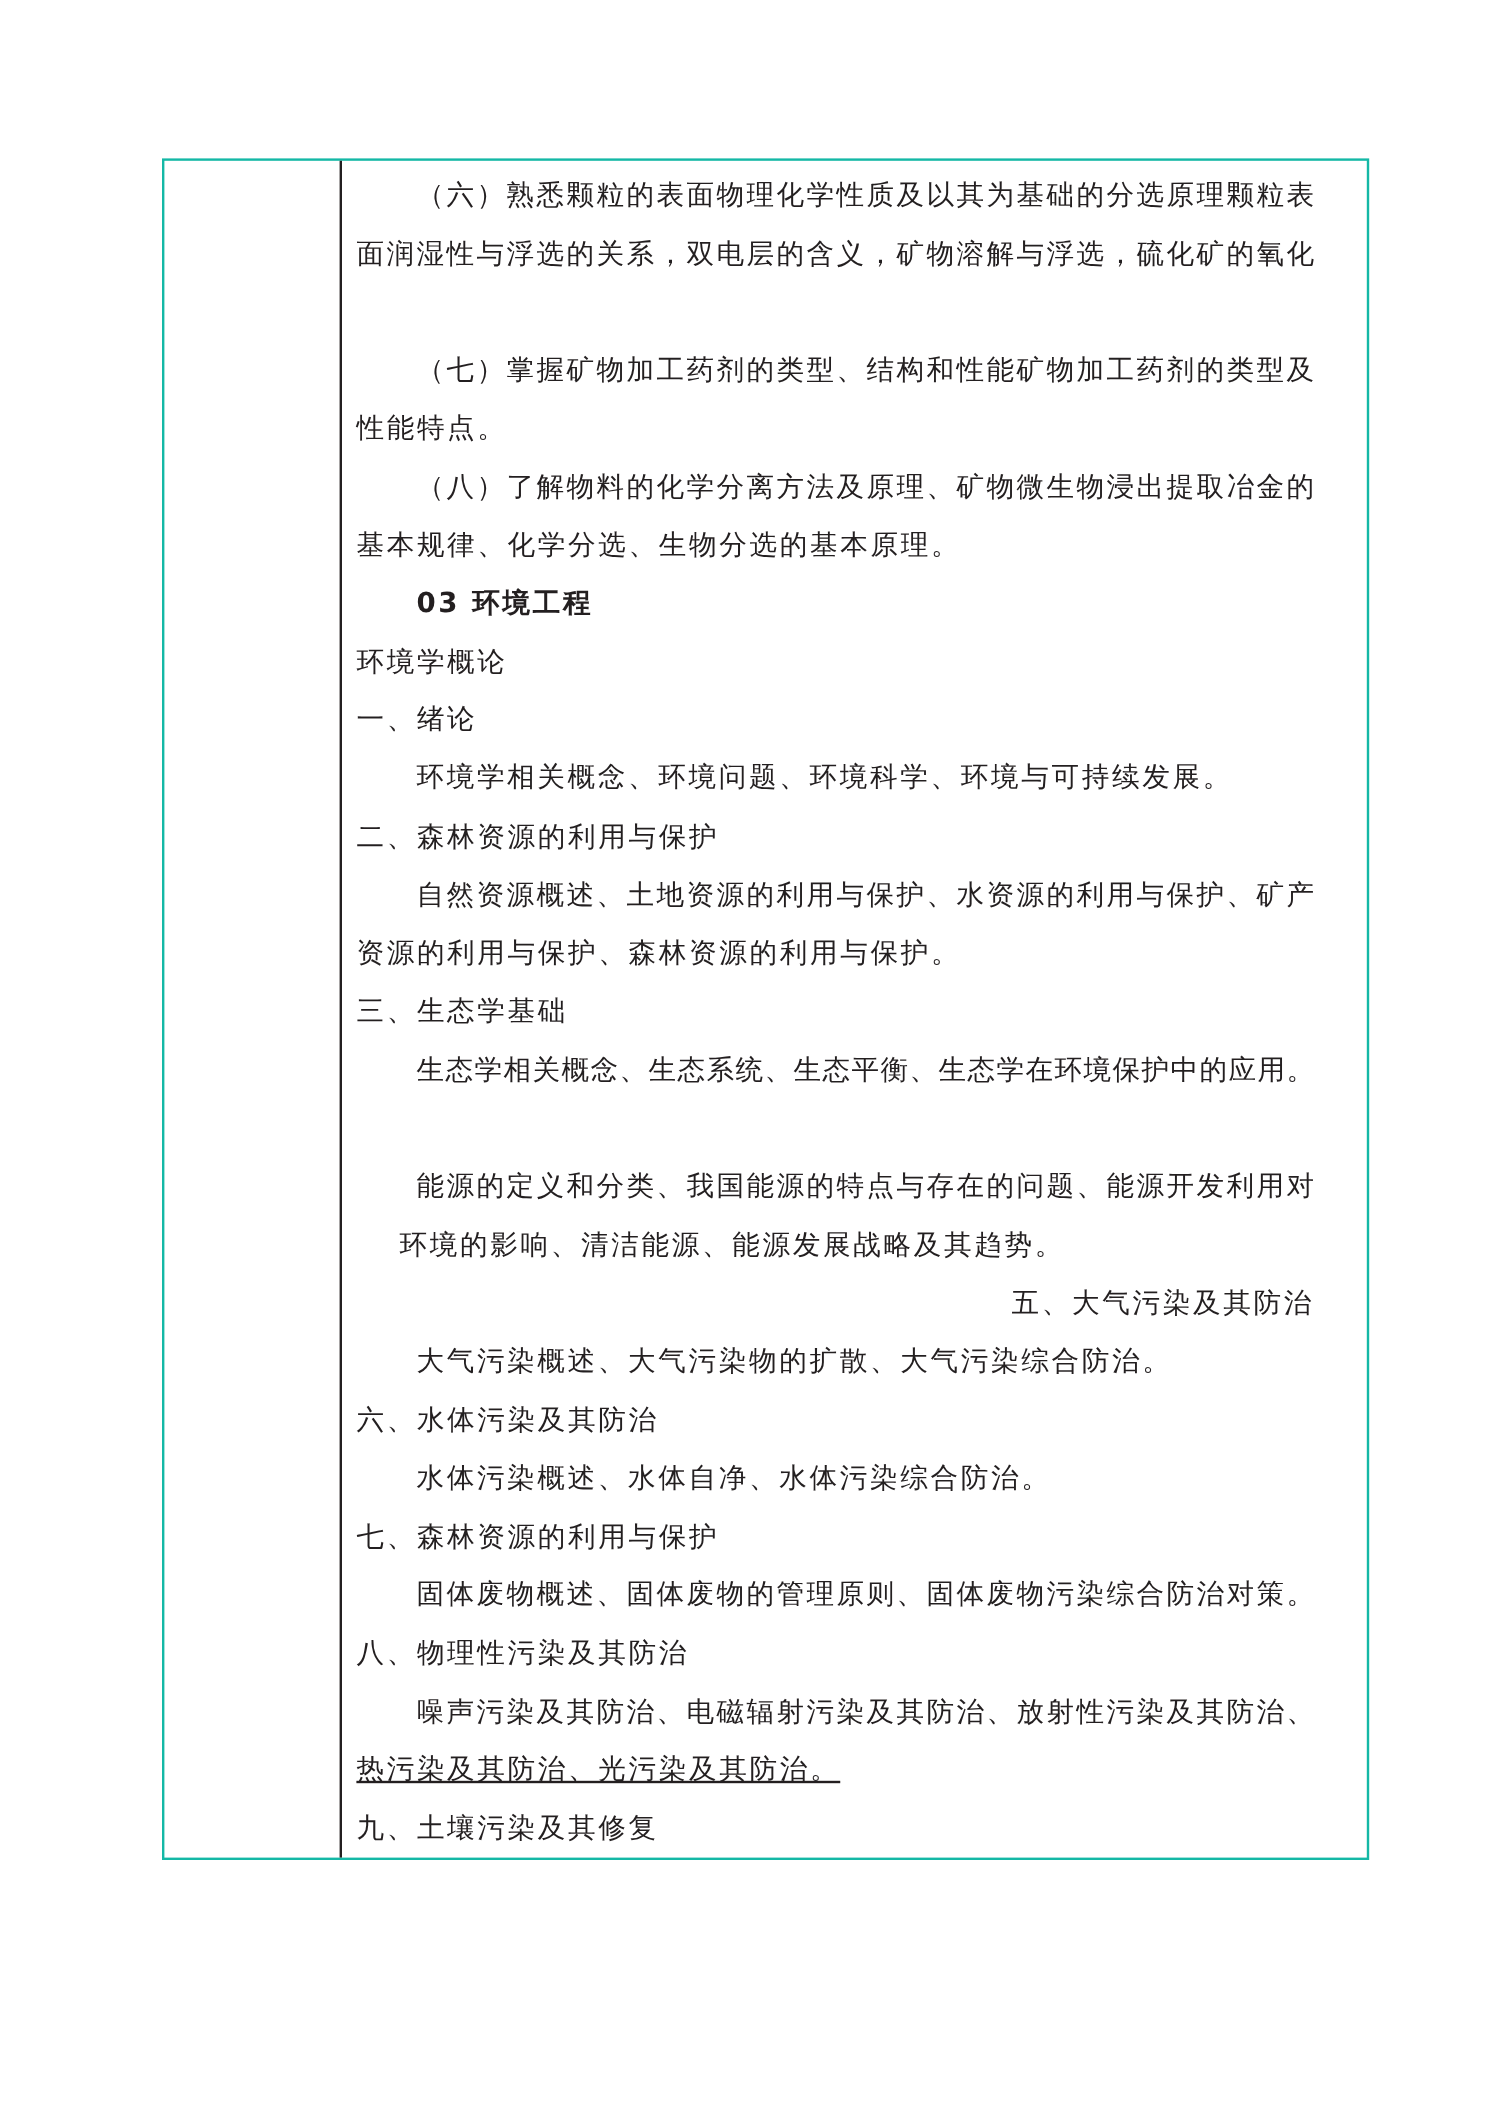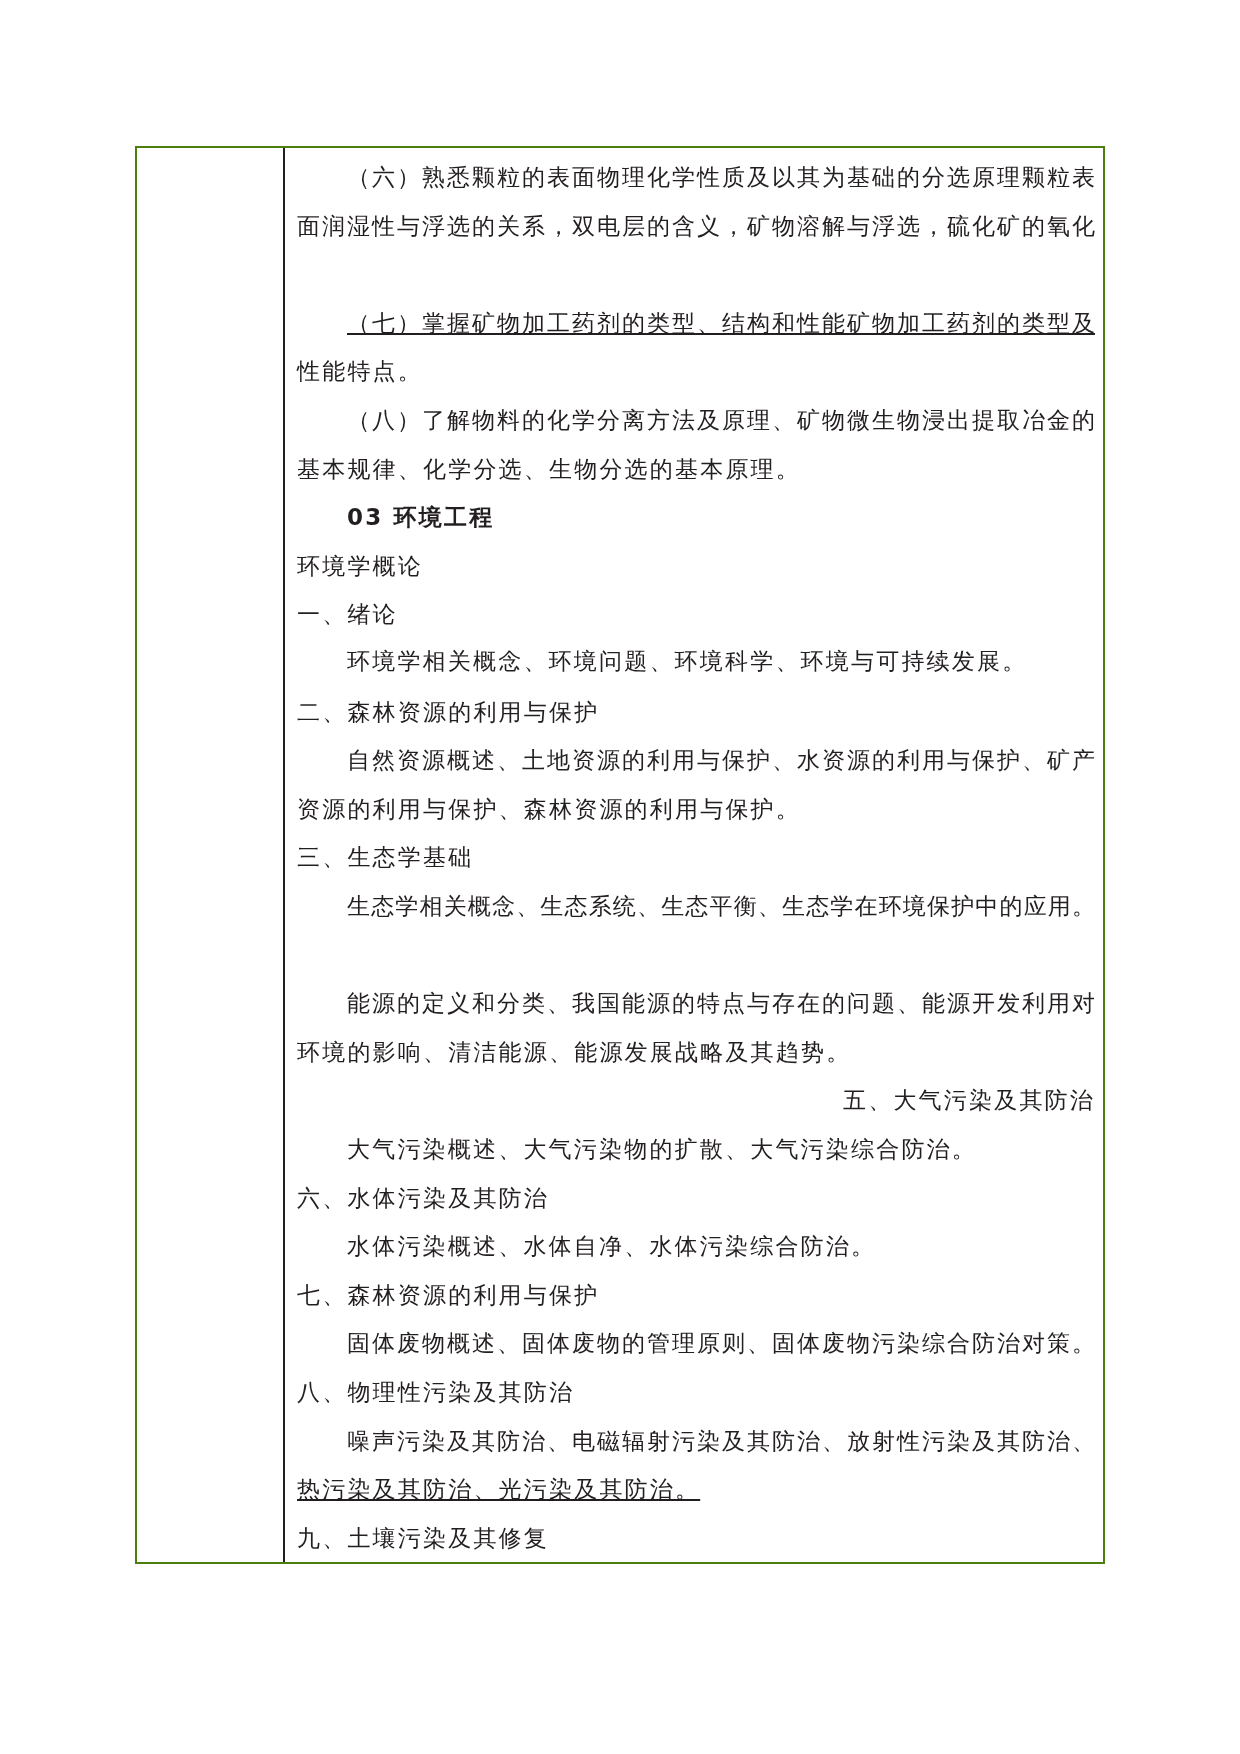--- a/index.html
+++ b/index.html
@@ -11,24 +11,25 @@
     width: 1240px;
     height: 1754px;
     position: relative;
     overflow: hidden;
     font-family: "DejaVu Serif", "Liberation Serif", serif;
     color: #231f20;
   }
   .table {
     position: absolute;
     left: 135px;
-    top: 146px;
+    top: 132px;
     width: 966px;
     height: 1414px;
-    border: 2px solid #4d7c0f;
+    border: 2px solid #14b8a6;
+    padding-left: 36px;
   }
   .left-cell {
     position: absolute;
     left: 0;
     top: 0;
     width: 146px;
     height: 100%;
     border-right: 2px solid #231f20;
   }
   .right-cell {
@@ -54,35 +55,35 @@
 </style>
 </head>
 <body>
 
 <div class="table">
   <div class="left-cell"></div>
   <div class="right-cell" id="content-cell">
 
   <div class="line indent justify" style="top: 5px;">（六）熟悉颗粒的表面物理化学性质及以其为基础的分选原理颗粒表</div>
       <div class="line justify" style="top: 53.6px;">面润湿性与浮选的关系，双电层的含义，矿物溶解与浮选，硫化矿的氧化</div>
-      <div class="line indent justify" style="top: 150.8px; text-decoration: underline;">（七）掌握矿物加工药剂的类型、结构和性能矿物加工药剂的类型及</div>
+      <div class="line indent justify" style="top: 150.8px;">（七）掌握矿物加工药剂的类型、结构和性能矿物加工药剂的类型及</div>
       <div class="line" style="top: 199.4px;">性能特点。</div>
       <div class="line indent justify" style="top: 248px;">（八）了解物料的化学分离方法及原理、矿物微生物浸出提取冶金的</div>
       <div class="line" style="top: 296.6px;">基本规律、化学分选、生物分选的基本原理。</div>
       <div class="line indent bold" style="top: 345.2px;">03 环境工程</div>
       <div class="line" style="top: 393.8px;">环境学概论</div>
       <div class="line" style="top: 442.4px;">一、绪论</div>
       <div class="line indent" style="top: 491px; font-family: Liberation Mono, monospace;">环境学相关概念、环境问题、环境科学、环境与可持续发展。</div>
       <div class="line" style="top: 539.6px;">二、森林资源的利用与保护</div>
       <div class="line indent justify" style="top: 588.2px;">自然资源概述、土地资源的利用与保护、水资源的利用与保护、矿产</div>
       <div class="line" style="top: 636.8px;">资源的利用与保护、森林资源的利用与保护。</div>
       <div class="line" style="top: 685.4px;">三、生态学基础</div>
       <div class="line indent justify" style="top: 734px;">生态学相关概念、生态系统、生态平衡、生态学在环境保护中的应用。</div>
       <div class="line indent justify" style="top: 831.2px;">能源的定义和分类、我国能源的特点与存在的问题、能源开发利用对</div>
-      <div class="line" style="top: 879.8px;">环境的影响、清洁能源、能源发展战略及其趋势。</div>
+      <div class="line" style="top: 879.8px; margin-left: 36px;">环境的影响、清洁能源、能源发展战略及其趋势。</div>
       <div class="line" style="top: 928.4px; text-align: right;">五、大气污染及其防治</div>
       <div class="line indent" style="top: 977px;">大气污染概述、大气污染物的扩散、大气污染综合防治。</div>
       <div class="line" style="top: 1025.6px;">六、水体污染及其防治</div>
       <div class="line indent" style="top: 1074.2px;">水体污染概述、水体自净、水体污染综合防治。</div>
       <div class="line" style="top: 1122.8px;">七、森林资源的利用与保护</div>
       <div class="line indent justify" style="top: 1171.4px;">固体废物概述、固体废物的管理原则、固体废物污染综合防治对策。</div>
       <div class="line" style="top: 1220px;">八、物理性污染及其防治</div>
       <div class="line indent justify" style="top: 1268.6px;">噪声污染及其防治、电磁辐射污染及其防治、放射性污染及其防治、</div>
       <div class="line" style="top: 1317.2px; text-decoration: underline;">热污染及其防治、光污染及其防治。</div>
       <div class="line" style="top: 1365.8px;">九、土壤污染及其修复</div>

